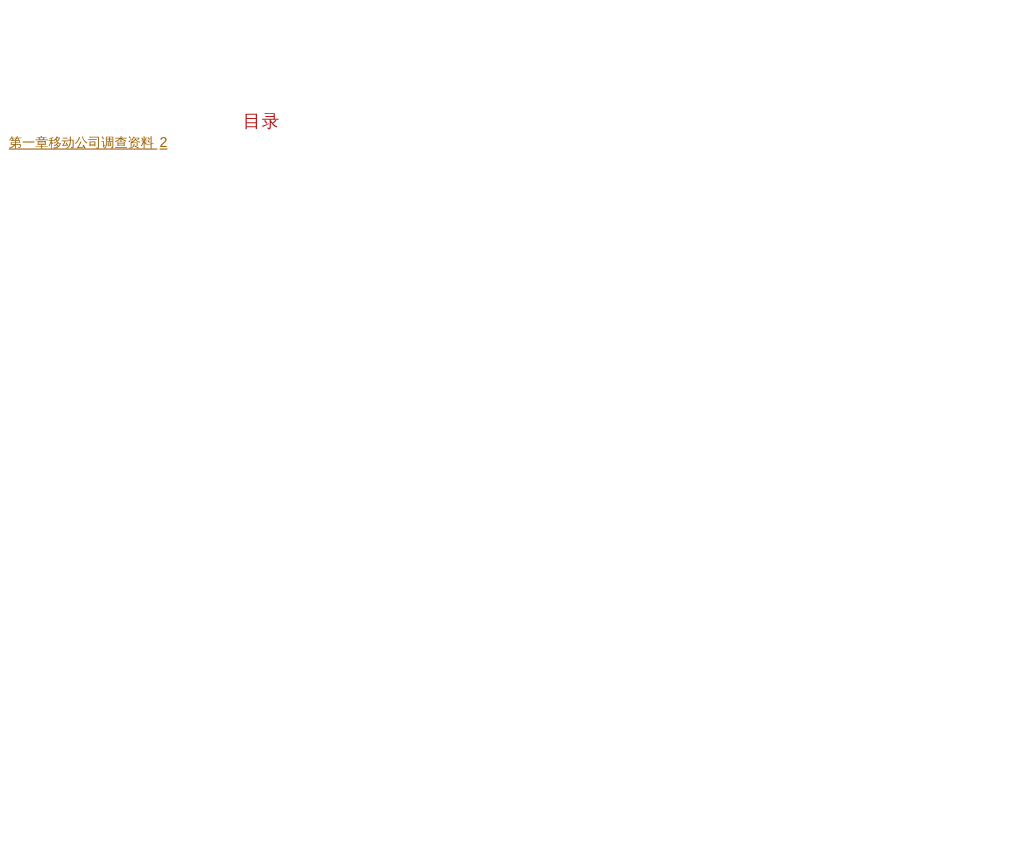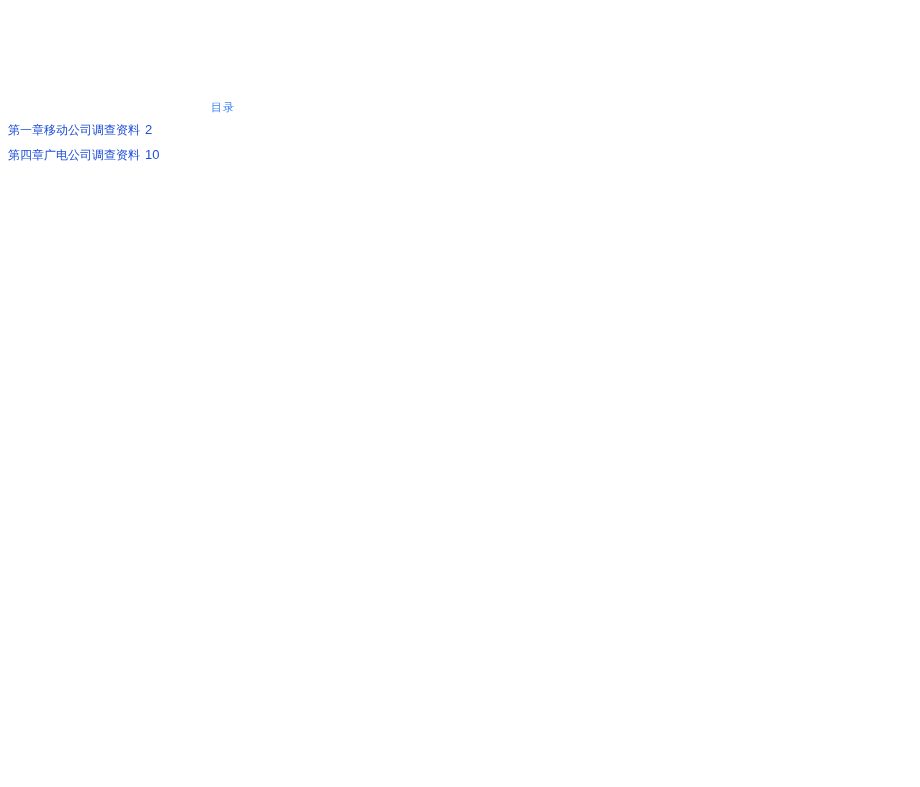--- a/index.html
+++ b/index.html
@@ -11,49 +11,46 @@
       width: 920px;
       height: 787px;
       background: #ffffff;
       font-family: "SimSun", "宋体", serif;
       padding: 0;
       position: relative;
     }
     .title {
       position: absolute;
       top: 100px;
-      left: 211px;
-      font-size: 11px;
-      color: #3b82f6;
+      left: 221px;
+      font-size: 16px;
+      color: #b91c1c;
       letter-spacing: 1px;
     }
     .toc {
       position: absolute;
       top: 117px;
       left: 8px;
     }
     .toc-item {
       font-size: 12px;
-      color: #1d4ed8;
+      color: #a16207;
       line-height: 25px;
       height: 25px;
+      text-decoration: underline;
     }
     .toc-item .page-num {
       font-family: Arial, sans-serif;
       font-size: 13px;
       margin-left: 2px;
     }
   </style>
 </head>
 <body>
 
 <div class="title">目录</div>
 
 <div class="toc">
   <div class="toc-item">
     <span>第一章移动公司调查资料</span>
     <span class="page-num">2</span>
   </div>
-  <div class="toc-item">
-    <span>第四章广电公司调查资料</span>
-    <span class="page-num">10</span>
-  </div>
 </div>
 
 </body></html>

